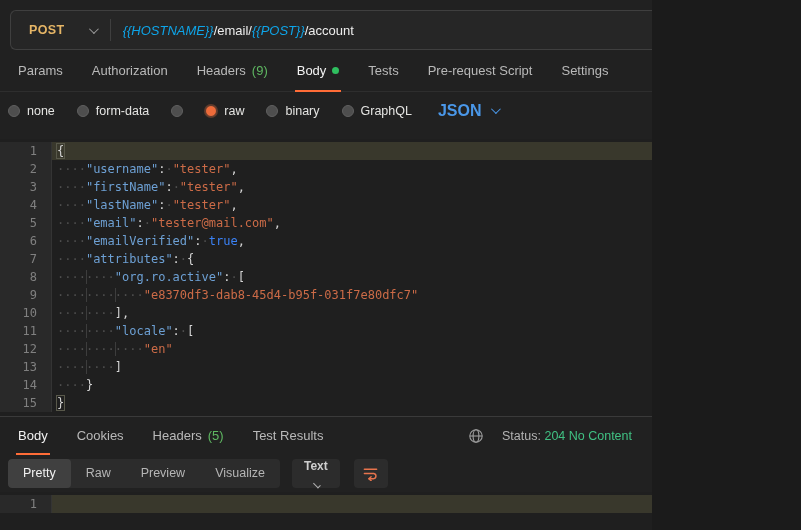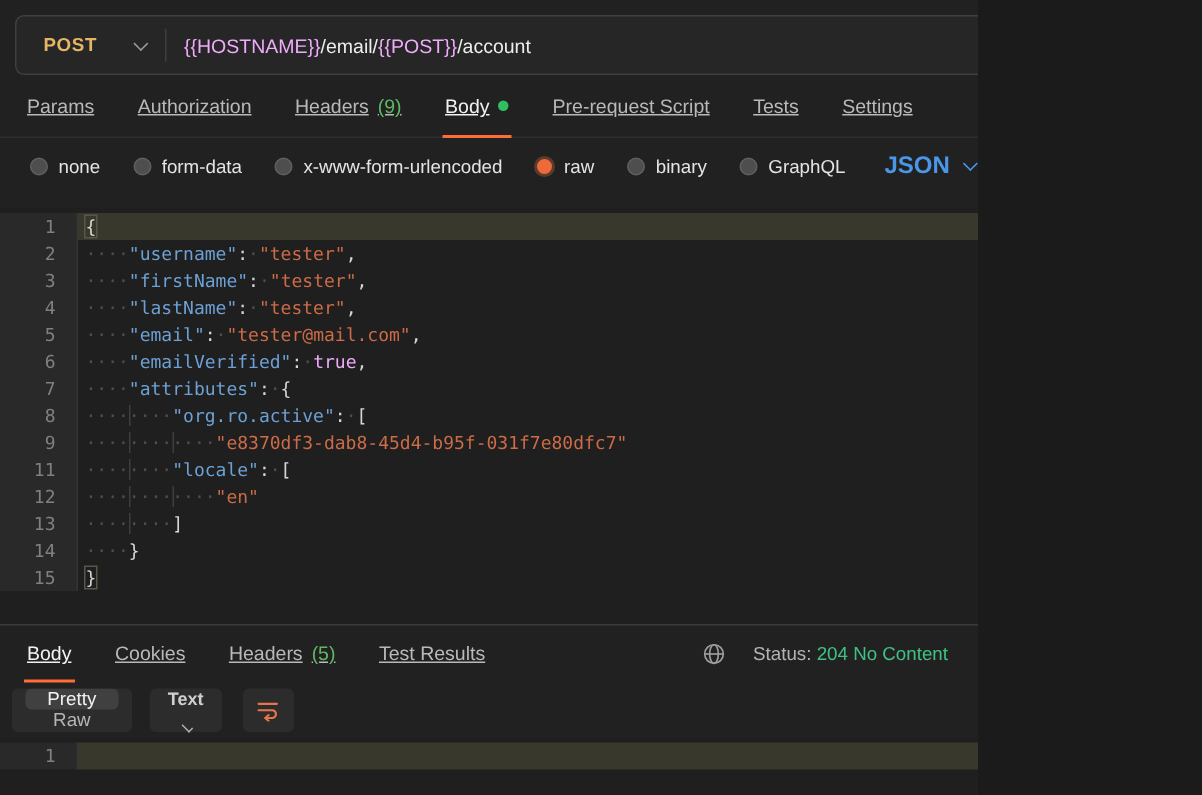--- a/index.html
+++ b/index.html
@@ -17,43 +17,43 @@
     background:#262626; border:1px solid #3f3f3f; border-radius:6px;
     border-right:none; border-top-right-radius:0; border-bottom-right-radius:0;
   }
   .method {
     display:flex; align-items:center; gap:24px; padding:0 14px 0 18px;
     cursor:pointer;
   }
   .method-label { color:#e5b566; font-weight:bold; font-size:12.5px; letter-spacing:.4px; }
   .vsep { width:1px; background:#3f3f3f; margin:8px 0; }
   .url-field { display:flex; align-items:center; padding:0 12px; flex:1; font-size:13px; color:#ededed; }
-  .url-var { color:#f0abfc; }
+  .url-var { color:#0ea5e9;font-style:italic; }
 
   
   .chev {
     display:inline-block; width:7px; height:7px;
     border-right:1.6px solid #9a9a9a; border-bottom:1.6px solid #9a9a9a;
     transform:rotate(45deg) translateY(-2px);
   }
   .chev.blue { border-color:#4a97e8; }
 
   
   .req-tabs { display:flex; align-items:stretch; height:42px; border-bottom:1px solid #2e2e2e; padding-left:8px; }
   .tab {
     position:relative; display:flex; align-items:center; gap:6px;
-    padding:0 10px; margin-right:9px; color:#b9b9b9; cursor:pointer; white-space:nowrap;text-decoration:underline;
+    padding:0 10px; margin-right:9px; color:#b9b9b9; cursor:pointer; white-space:nowrap;
   }
   .tab .count { color:#5fb862; }
   .tab.active { color:#f2f2f2; }
   .tab.active .underline { position:absolute; left:8px; right:8px; bottom:-1px; height:2px; background:#ff6c37; }
   .tab .dot { width:7px; height:7px; border-radius:50%; background:#2fbf5f; }
 
   
-  .radio-row { display:flex; align-items:center; height:37px; padding-left:20px; }
+  .radio-row { display:flex; align-items:center; height:37px; padding-left:8px; }
   .radio-item { display:flex; align-items:center; gap:7px; margin-right:22px; cursor:pointer; }
   .radio-circle { width:12px; height:12px; border-radius:50%; background:#4e4e4e; border:1px solid #606060; }
   .radio-item.selected .radio-circle { background:#ed6b3a; border-color:#5c3a2c; box-shadow:0 0 0 1px #5c3a2c; }
   .radio-label { color:#e4e4e2; font-size:12.5px; }
   .lang-select { display:flex; align-items:center; gap:9px; margin-left:4px; cursor:pointer; }
   .lang-label { color:#4a97e8; font-weight:bold; font-size:16px; }
 
   
   .editor { margin-top:10px; background:#1f1f1f; font-family:"DejaVu Sans Mono", monospace; font-size:12px; }
   .editor-lines { padding-top:3px; }
@@ -61,34 +61,34 @@
   .gutter {
     flex:0 0 52px; background:#292929; color:#808080;
     text-align:right; padding-right:14px; border-right:1px solid #343434;
   }
   .code { flex:1; padding-left:5px; white-space:pre; }
   .code-line.active .code { background:#39382c; }
   .seg-ws, .seg-wsg { color:#4e4e4e; }
   .seg-wsg { background:linear-gradient(#3d3d3d,#3d3d3d) left top/1px 100% no-repeat; }
   .seg-key  { color:#6da0d4; }
   .seg-str  { color:#cc6b47; }
-  .seg-bool { color:#f0abfc; }
+  .seg-bool { color:#3b82f6; }
   .seg-punc { color:#d6d6d6; }
   .seg-brace{ color:#d6d6d6; outline:1px solid #58584a; }
   #request-editor { height:277px; }
 
   
   .resp-divider { border-top:1px solid #3a3a3a; }
   .resp-header { display:flex; align-items:stretch; height:37px; padding-left:8px; }
   .resp-meta { margin-left:auto; display:flex; align-items:center; gap:18px; padding-right:20px; font-size:12.5px; white-space:nowrap; }
   .status-label { color:#b3b3b3; }
   .status-value { color:#40c183; }
 
   .resp-toolbar { display:flex; align-items:center; height:38px; padding-left:8px; }
-  .seg-group { display:flex; align-items:center; background:#2c2c2c; border-radius:4px; height:29px; overflow:hidden;flex-direction:column; }
+  .seg-group { display:flex; align-items:center; background:#2c2c2c; border-radius:4px; height:29px; overflow:hidden; }
   .seg-btn {
     height:100%; display:flex; align-items:center; padding:0 15px;
     color:#b5b5b5; font-size:12.5px; cursor:pointer; border-radius:4px; white-space:nowrap;
   }
   .seg-btn.active { background:#404040; color:#f2f2f2; }
   .format-select {
     display:flex; align-items:center; gap:11px; height:29px; margin-left:12px;
     background:#2c2c2c; border-radius:4px; padding:0 12px; cursor:pointer;flex-direction:column;
   }
   .format-label { color:#cfcfcf; font-size:12px; font-weight:bold; }
@@ -129,42 +129,41 @@
       <div class="tab">
         <span>Headers</span>
         <span class="count">(9)</span>
       </div>
       <div class="tab active">
         <span>Body</span>
         <span class="dot"></span>
         <span class="underline"></span>
       </div>
       <div class="tab">
+        <span>Tests</span>
+      </div>
+      <div class="tab">
         <span>Pre-request Script</span>
       </div>
       <div class="tab">
-        <span>Tests</span>
-      </div>
-      <div class="tab">
         <span>Settings</span>
       </div>
     </div>
 
   <div class="radio-row" id="radio-row">
       <div class="radio-item">
         <span class="radio-circle"></span>
         <span class="radio-label">none</span>
       </div>
       <div class="radio-item">
         <span class="radio-circle"></span>
         <span class="radio-label">form-data</span>
       </div>
       <div class="radio-item">
         <span class="radio-circle"></span>
-        <span class="radio-label">x-www-form-urlencoded</span>
       </div>
       <div class="radio-item selected">
         <span class="radio-circle"></span>
         <span class="radio-label">raw</span>
       </div>
       <div class="radio-item">
         <span class="radio-circle"></span>
         <span class="radio-label">binary</span>
       </div>
       <div class="radio-item">
@@ -207,20 +206,24 @@
           <div class="gutter">7</div>
           <div class="code"><span class="seg-ws">····</span><span class="seg-key">"attributes"</span><span class="seg-punc">:</span><span class="seg-ws">·</span><span class="seg-punc">{</span></div>
         </div>
         <div class="code-line">
           <div class="gutter">8</div>
           <div class="code"><span class="seg-ws">····</span><span class="seg-wsg">····</span><span class="seg-key">"org.ro.active"</span><span class="seg-punc">:</span><span class="seg-ws">·</span><span class="seg-punc">[</span></div>
         </div>
         <div class="code-line">
           <div class="gutter">9</div>
           <div class="code"><span class="seg-ws">····</span><span class="seg-wsg">····</span><span class="seg-wsg">····</span><span class="seg-str">"e8370df3-dab8-45d4-b95f-031f7e80dfc7"</span></div>
+        </div>
+        <div class="code-line">
+          <div class="gutter">10</div>
+          <div class="code"><span class="seg-ws">····</span><span class="seg-wsg">····</span><span class="seg-punc">],</span></div>
         </div>
         <div class="code-line">
           <div class="gutter">11</div>
           <div class="code"><span class="seg-ws">····</span><span class="seg-wsg">····</span><span class="seg-key">"locale"</span><span class="seg-punc">:</span><span class="seg-ws">·</span><span class="seg-punc">[</span></div>
         </div>
         <div class="code-line">
           <div class="gutter">12</div>
           <div class="code"><span class="seg-ws">····</span><span class="seg-wsg">····</span><span class="seg-wsg">····</span><span class="seg-str">"en"</span></div>
         </div>
         <div class="code-line">

